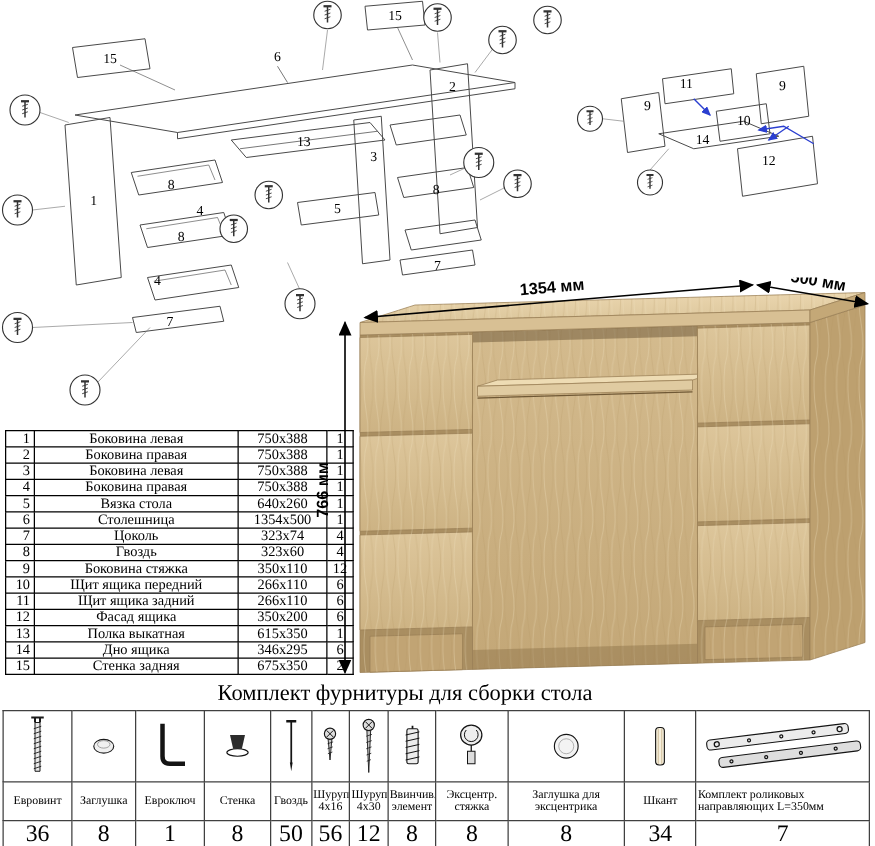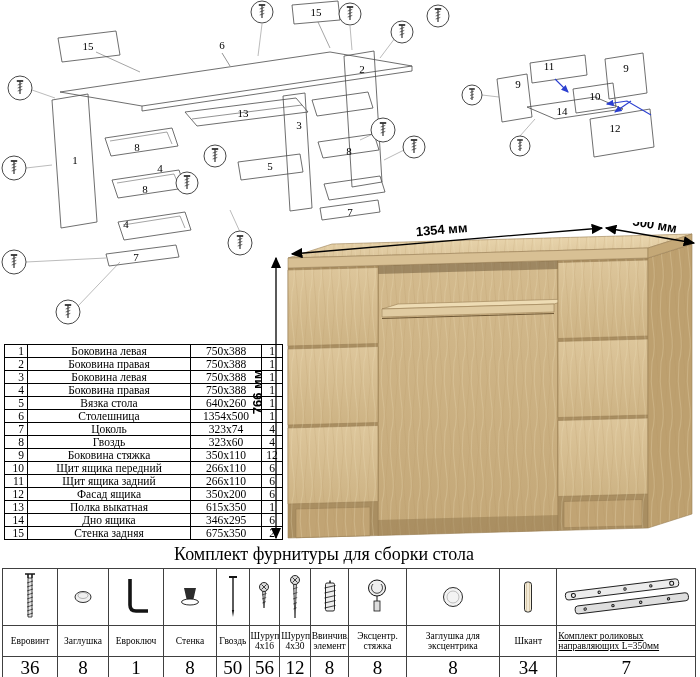--- a/index.html
+++ b/index.html
@@ -502,21 +502,21 @@
       <td>Заглушка</td>
       <td>Евроключ</td>
       <td>Стенка</td>
       <td>Гвоздь</td>
       <td>Шуруп 4x16</td>
       <td>Шуруп 4x30</td>
       <td>Ввинчив. элемент</td>
       <td>Эксцентр. стяжка</td>
       <td>Заглушка для эксцентрика</td>
       <td>Шкант</td>
-      <td style="text-align:left;text-decoration:underline;">Комплект роликовых направляющих L=350мм</td>
+      <td style="text-align:left;">Комплект роликовых направляющих L=350мм</td>
     </tr>
     <tr class="hw-qty">
       <td>36</td>
       <td>8</td>
       <td>1</td>
       <td>8</td>
       <td>50</td>
       <td>56</td>
       <td>12</td>
       <td>8</td>

